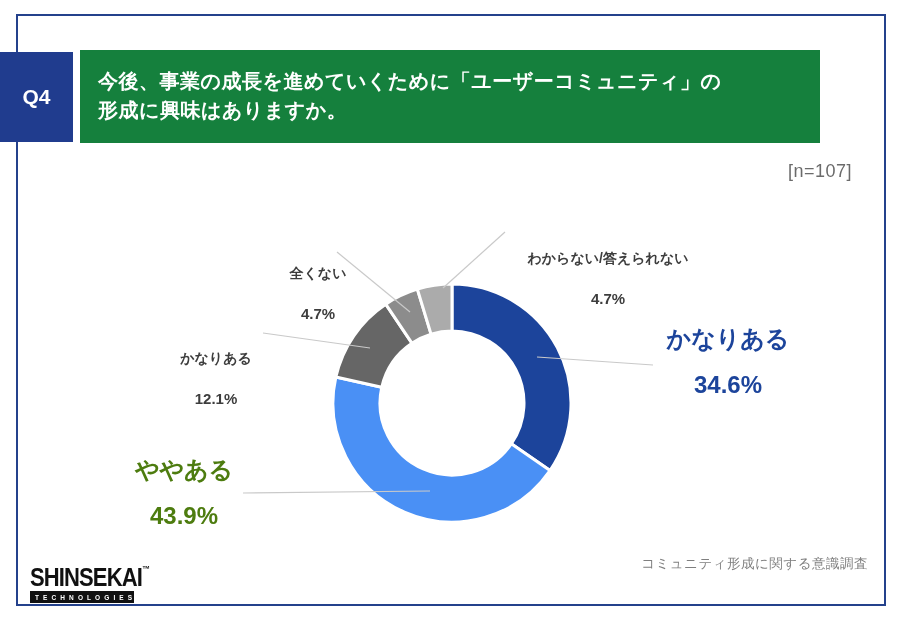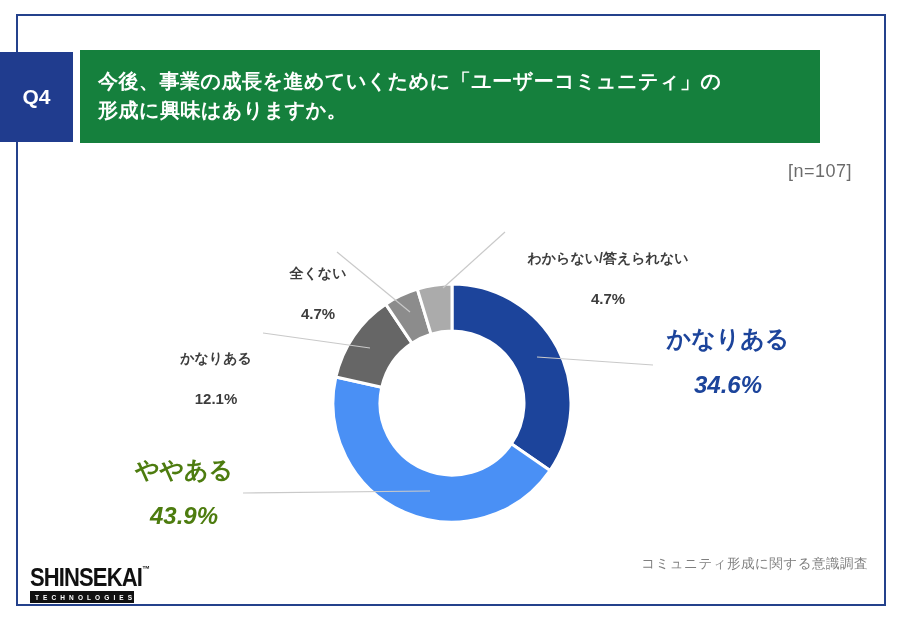--- a/index.html
+++ b/index.html
@@ -25,21 +25,21 @@
   }
   .banner span{display:block;}
   .n-label{
     position:absolute;left:758px;top:161px;width:124px;text-align:center;
     color:#6b6b6b;font-size:18px;letter-spacing:0.5px;
   }
   .chart-label{position:absolute;text-align:center;}
   .lbl-sm .t{font-size:14px;font-weight:bold;line-height:17px;margin-top:42px;}
   .lbl-sm .p{font-size:15px;font-weight:bold;margin-top:23px;}
   .lbl-lg .t{font-size:24px;font-weight:bold;line-height:28px;}
-  .lbl-lg .p{font-size:24px;font-weight:bold;margin-top:18px;font-style:italic;}
+  .lbl-lg .p{font-size:24px;font-weight:bold;margin-top:18px;}
   .lbl-kanari{left:608px;top:325px;width:240px;}
   .lbl-yaya{left:64px;top:456px;width:240px;}
   .lbl-amari{left:146px;top:308px;width:140px;}
   .lbl-mattaku{left:248px;top:223px;width:140px;}
   .lbl-wakaranai{left:498px;top:208px;width:220px;}
   #chart-svg{position:absolute;left:0;top:0;}
   .logo{position:absolute;left:30px;top:556px;width:110px;}
   .logo-word{
     color:#111111;font-weight:bold;font-size:25px;line-height:26px;
     letter-spacing:-1px;transform:scaleX(0.88);transform-origin:left;

